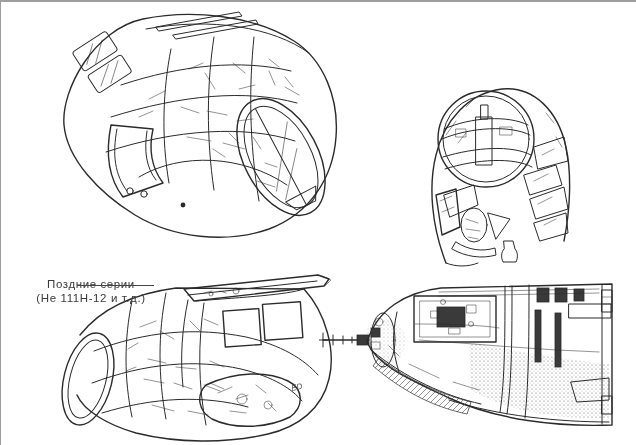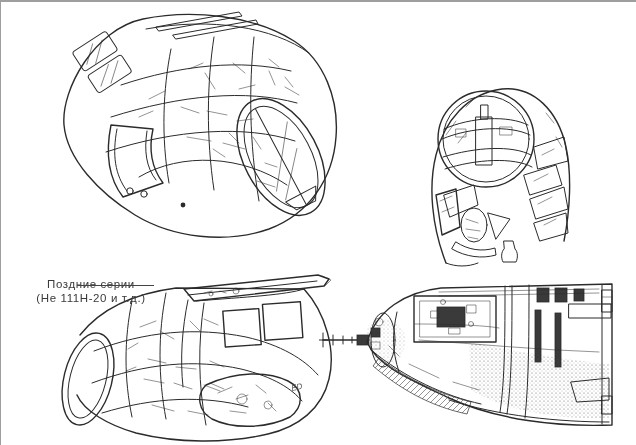--- a/index.html
+++ b/index.html
@@ -234,17 +234,17 @@
 
       <path class="f" d="M120,12 L280,9 M120,16 L280,13"></path>
       <path class="f" d="M100,60 C160,64 220,70 280,72"></path>
       <path class="f" d="M96,44 C140,44 170,46 180,48"></path>
       <path class="f" d="M90,84 l30,14 m14,4 l26,8 m-90,-44 l10,10"></path>
     </svg>
   </div>
 
   <div class="caption">
     <span class="ln">Поздние серии</span>
-    <span class="ln">(He 111H-20 и т.д.)</span>
+    <span class="ln">(He 111H-12 и т.д.)</span>
   </div>
   <div class="caption-underline"></div>
 
 </div>
 
 </body></html>

